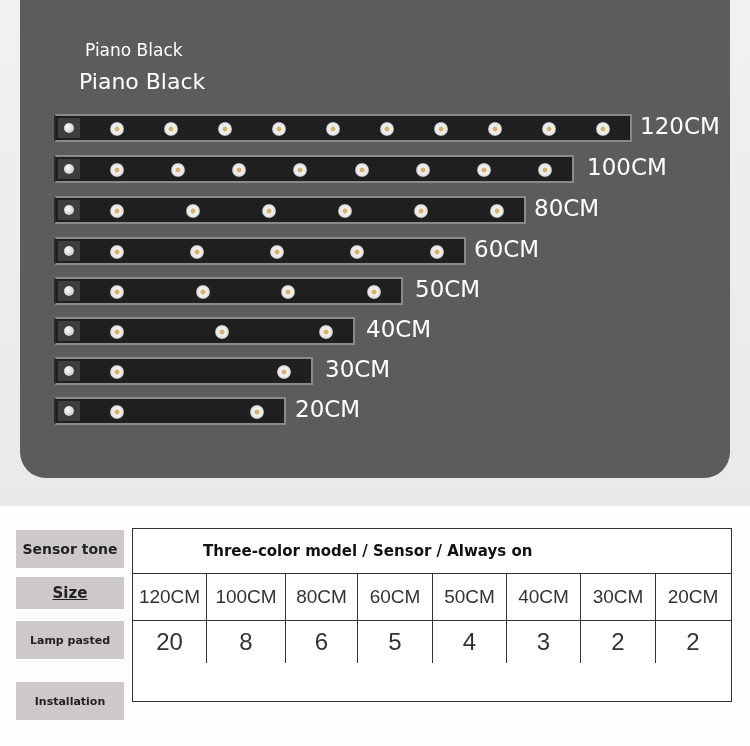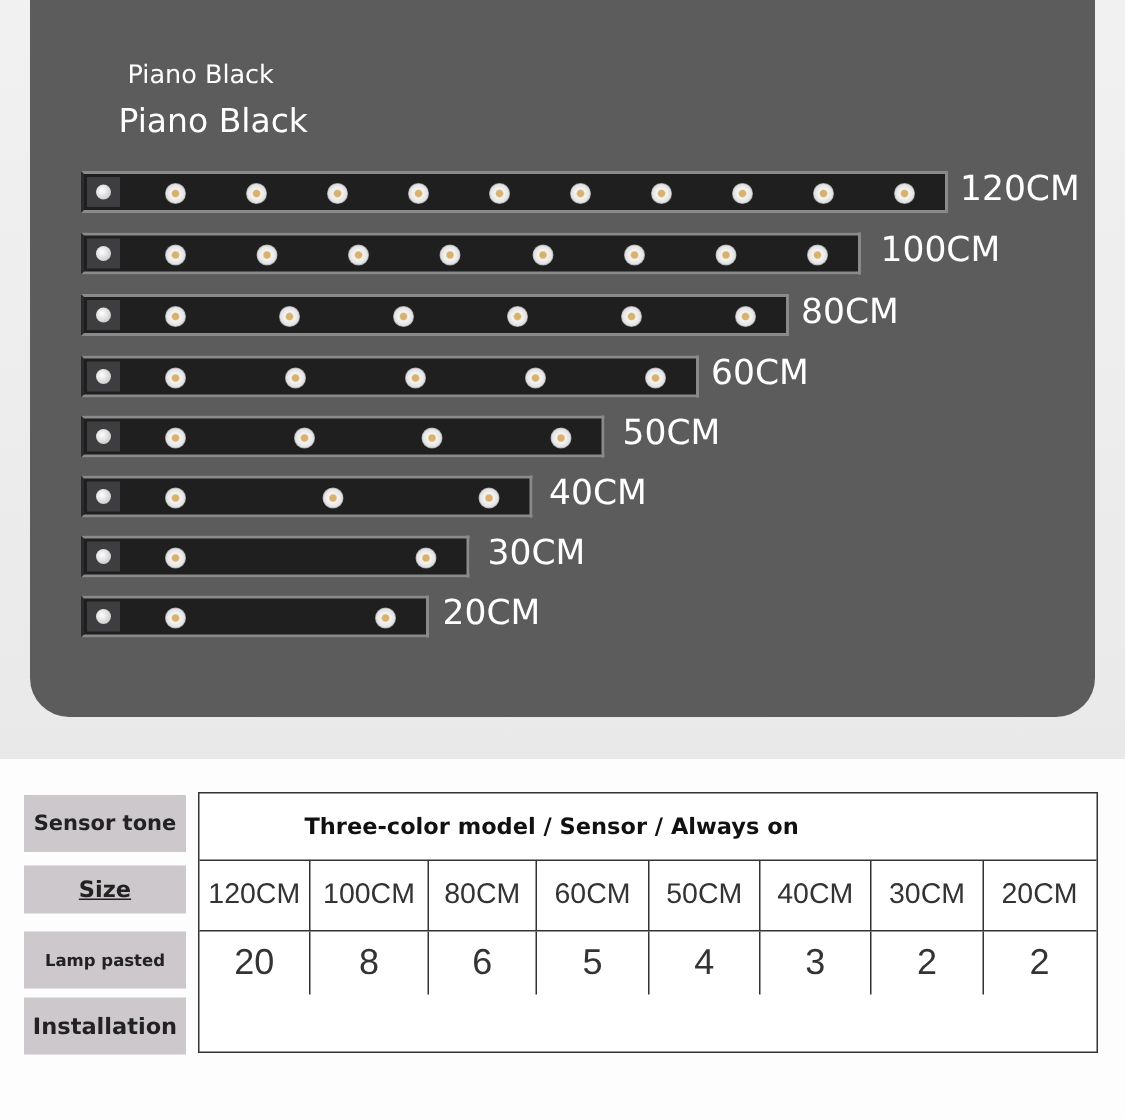--- a/index.html
+++ b/index.html
@@ -136,21 +136,21 @@
         </div>
         <div class="size-label" style="left: 241px; top: -1px;">20CM</div>
       </div>
     </div>
 </div>
 
 <div class="spec">
   <div class="label-cell" style="top:2px;height:38px;font-size:14px;">Sensor tone</div>
   <div class="label-cell" style="top:49px;height:32px;font-size:15px;text-decoration:underline;">Size</div>
   <div class="label-cell" style="top:93px;height:38px;font-size:11px;">Lamp pasted</div>
-  <div class="label-cell" style="top:137px;height:38px;font-size:15px;">Installation</div>
+  <div class="label-cell" style="top:154px;height:38px;font-size:11px;">Installation</div>
 
   <div class="table">
     <div class="row-full" style="top:0;height:44px;padding-left:70px;">Three-color model / Sensor / Always on</div>
     <div class="grid-row" id="size-row" style="top:44px;height:47px;">
         <div class="c" style="width: 74px; font-size: 19px;">120CM</div>
         <div class="c" style="width: 79px; font-size: 19px;">100CM</div>
         <div class="c" style="width: 72px; font-size: 19px;">80CM</div>
         <div class="c" style="width: 75px; font-size: 19px;">60CM</div>
         <div class="c" style="width: 74px; font-size: 19px;">50CM</div>
         <div class="c" style="width: 74px; font-size: 19px;">40CM</div>

